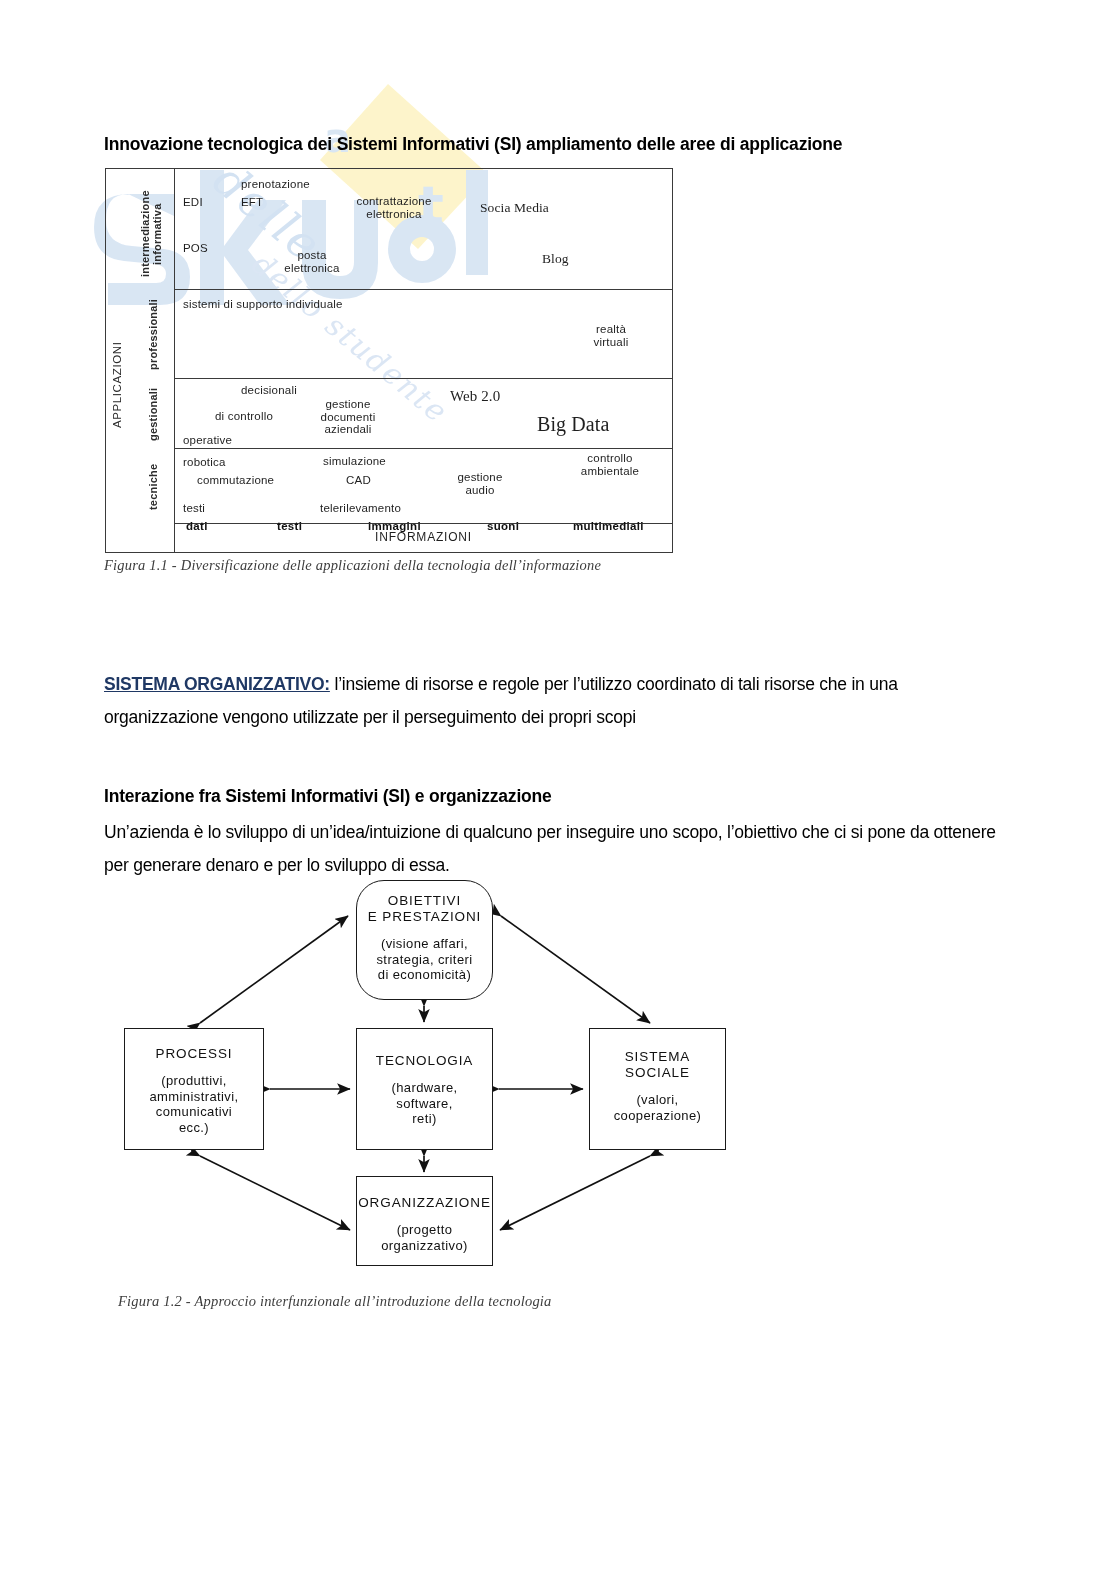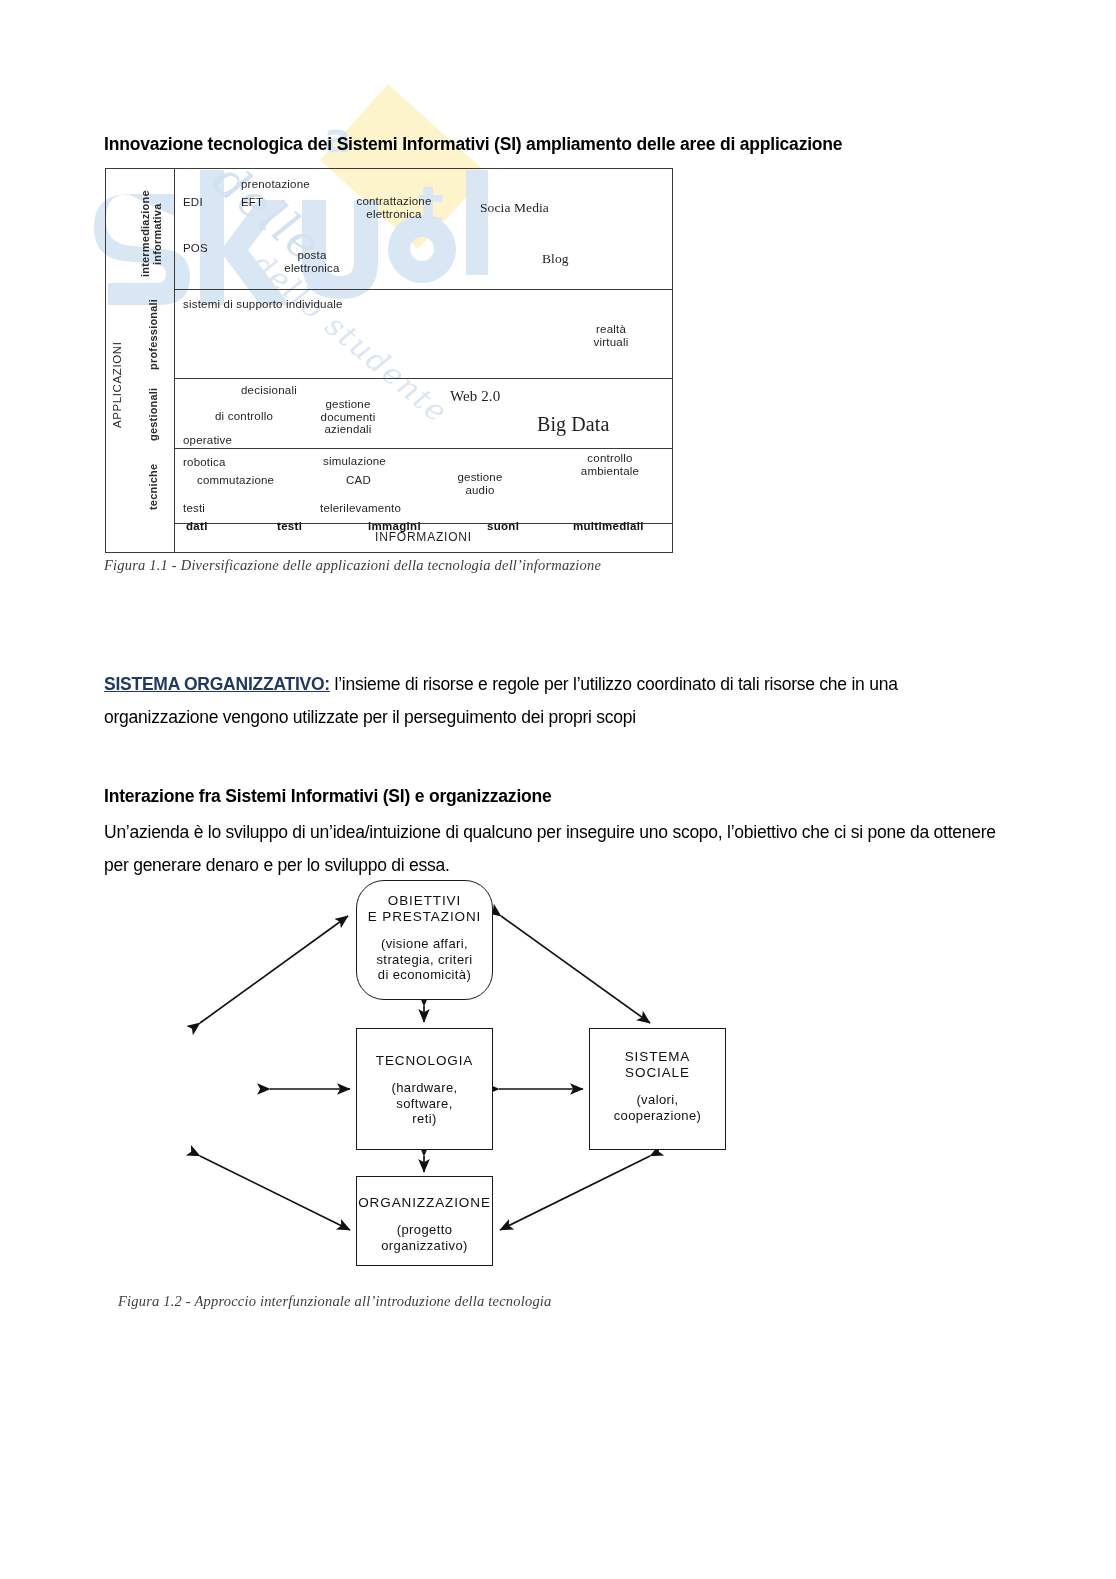--- a/index.html
+++ b/index.html
@@ -353,20 +353,27 @@
     </svg>
 
     <div class="fig2-box" id="box-obiettivi">
       <span class="fig2-title">OBIETTIVI
 E PRESTAZIONI</span>
       <span class="fig2-sub">(visione affari,
 strategia, criteri
 di economicità)</span>
     </div>
 
+    <div class="fig2-box" id="box-processi">
+      <span class="fig2-title">PROCESSI</span>
+      <span class="fig2-sub">(produttivi,
+amministrativi,
+comunicativi
+ecc.)</span>
+    </div>
 
     <div class="fig2-box" id="box-sociale">
       <span class="fig2-title">SISTEMA
 SOCIALE</span>
       <span class="fig2-sub">(valori,
 cooperazione)</span>
     </div>
 
     <div class="fig2-box" id="box-tecnologia">
       <span class="fig2-title">TECNOLOGIA</span>

